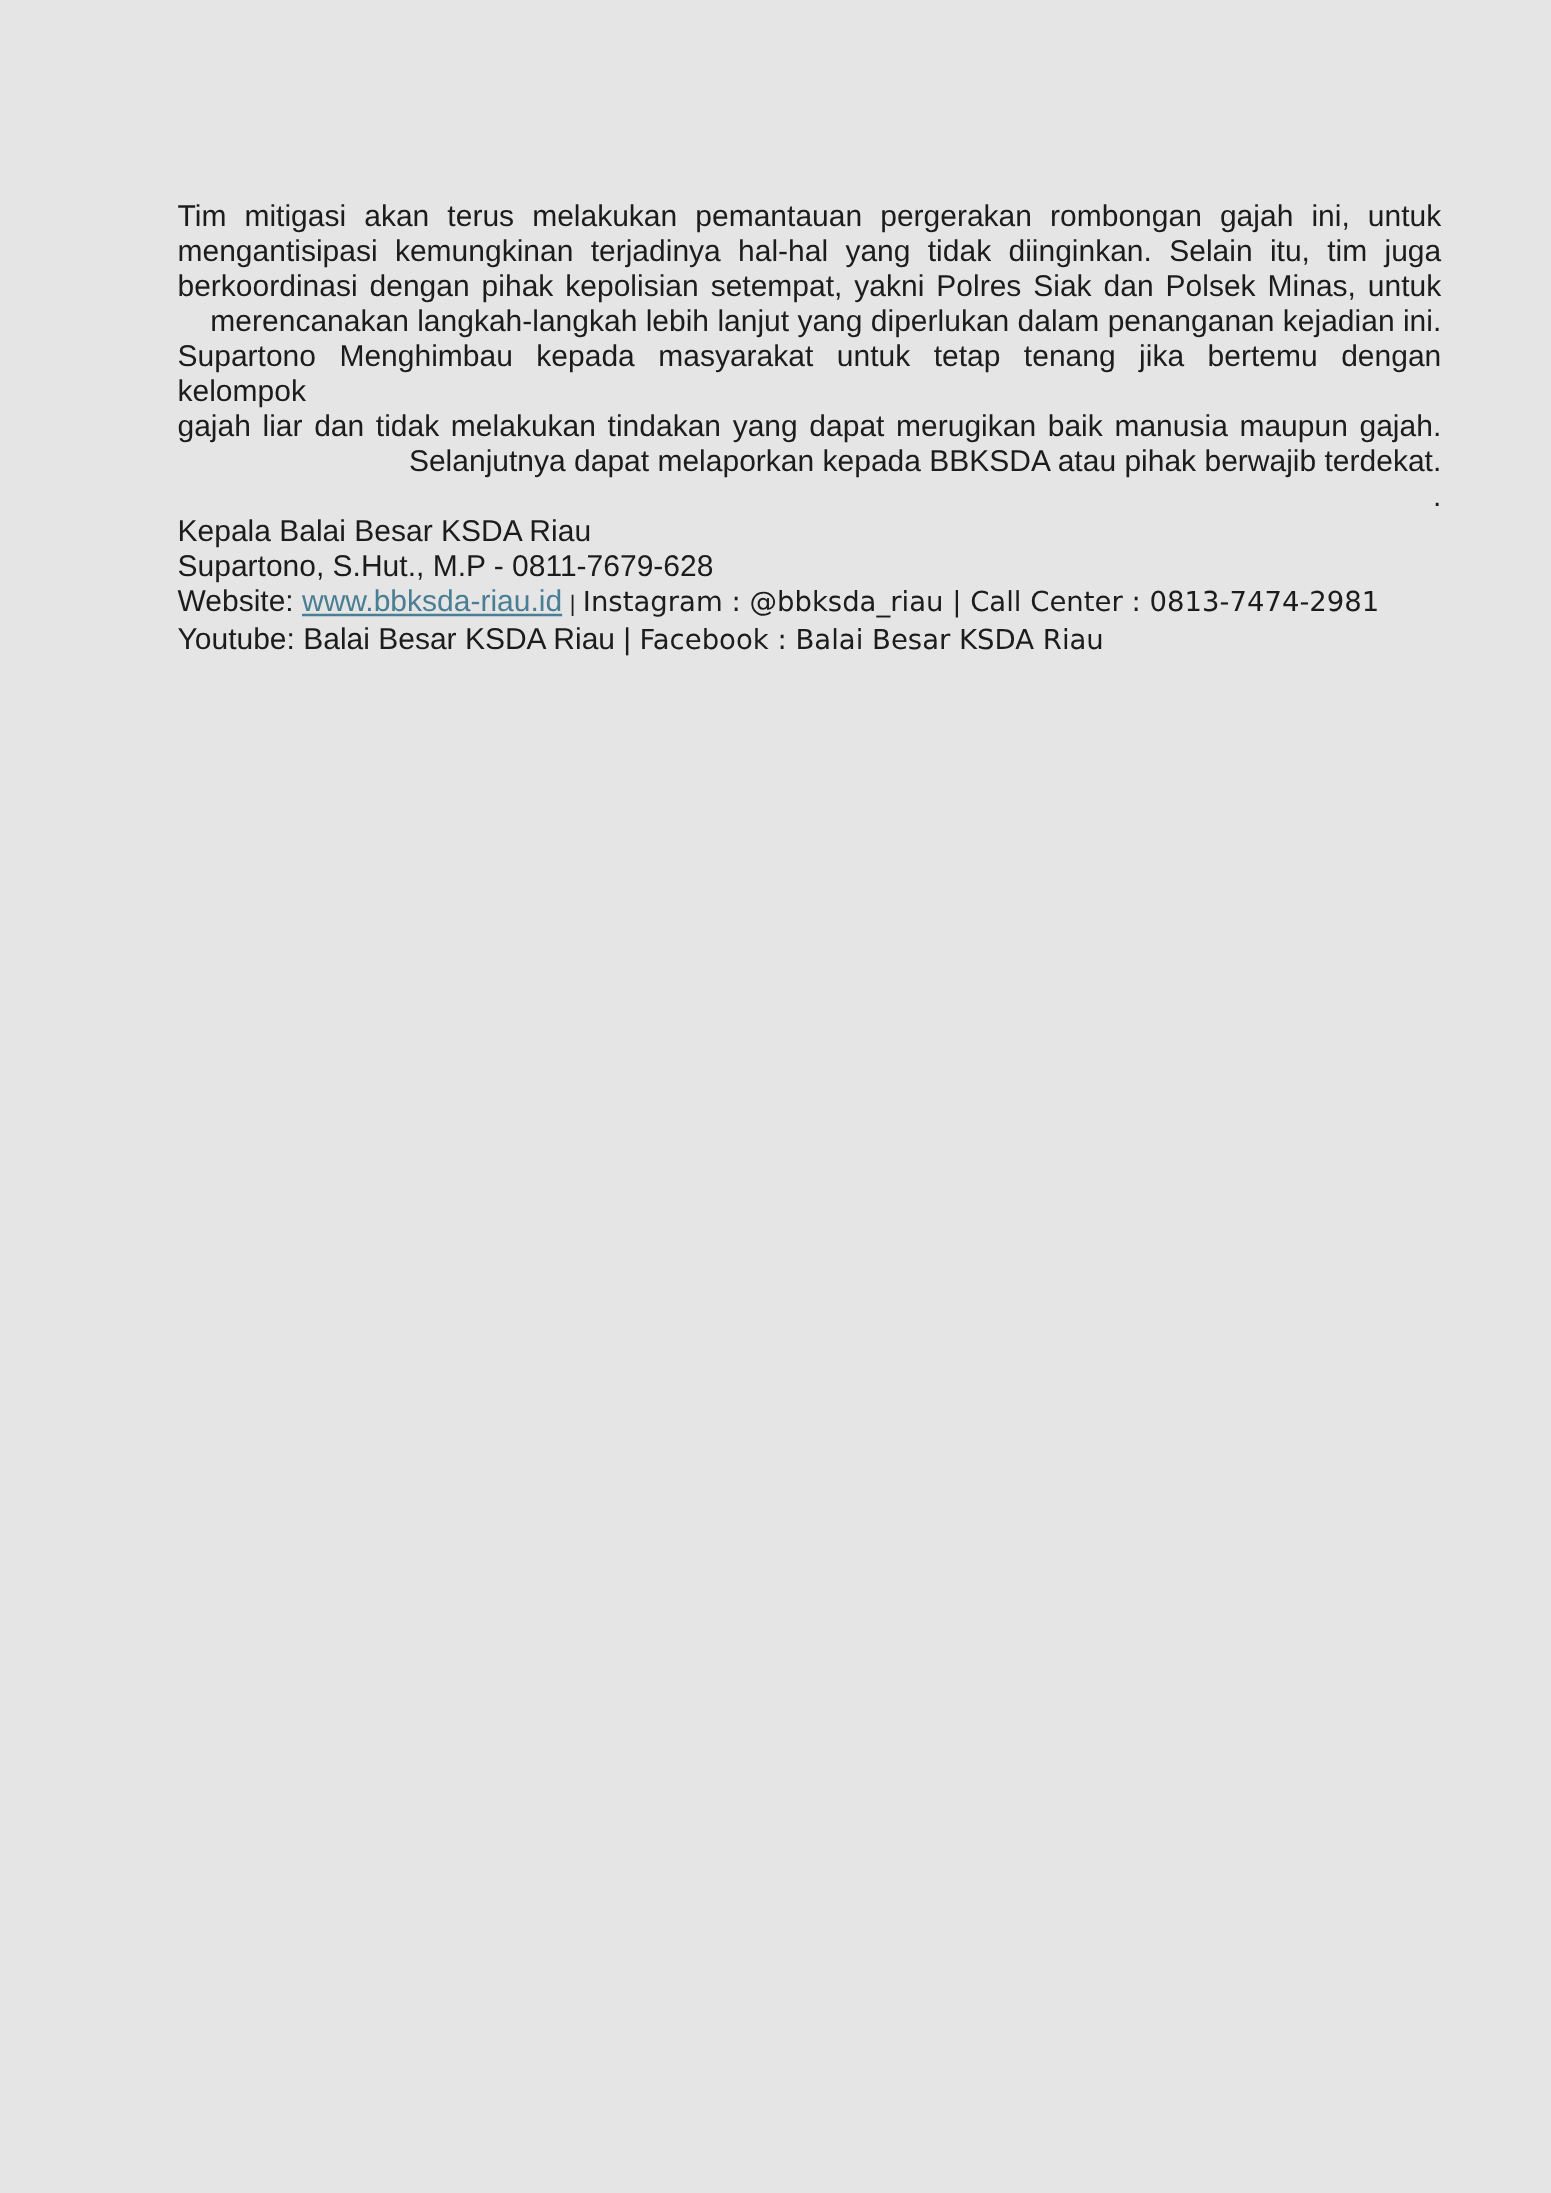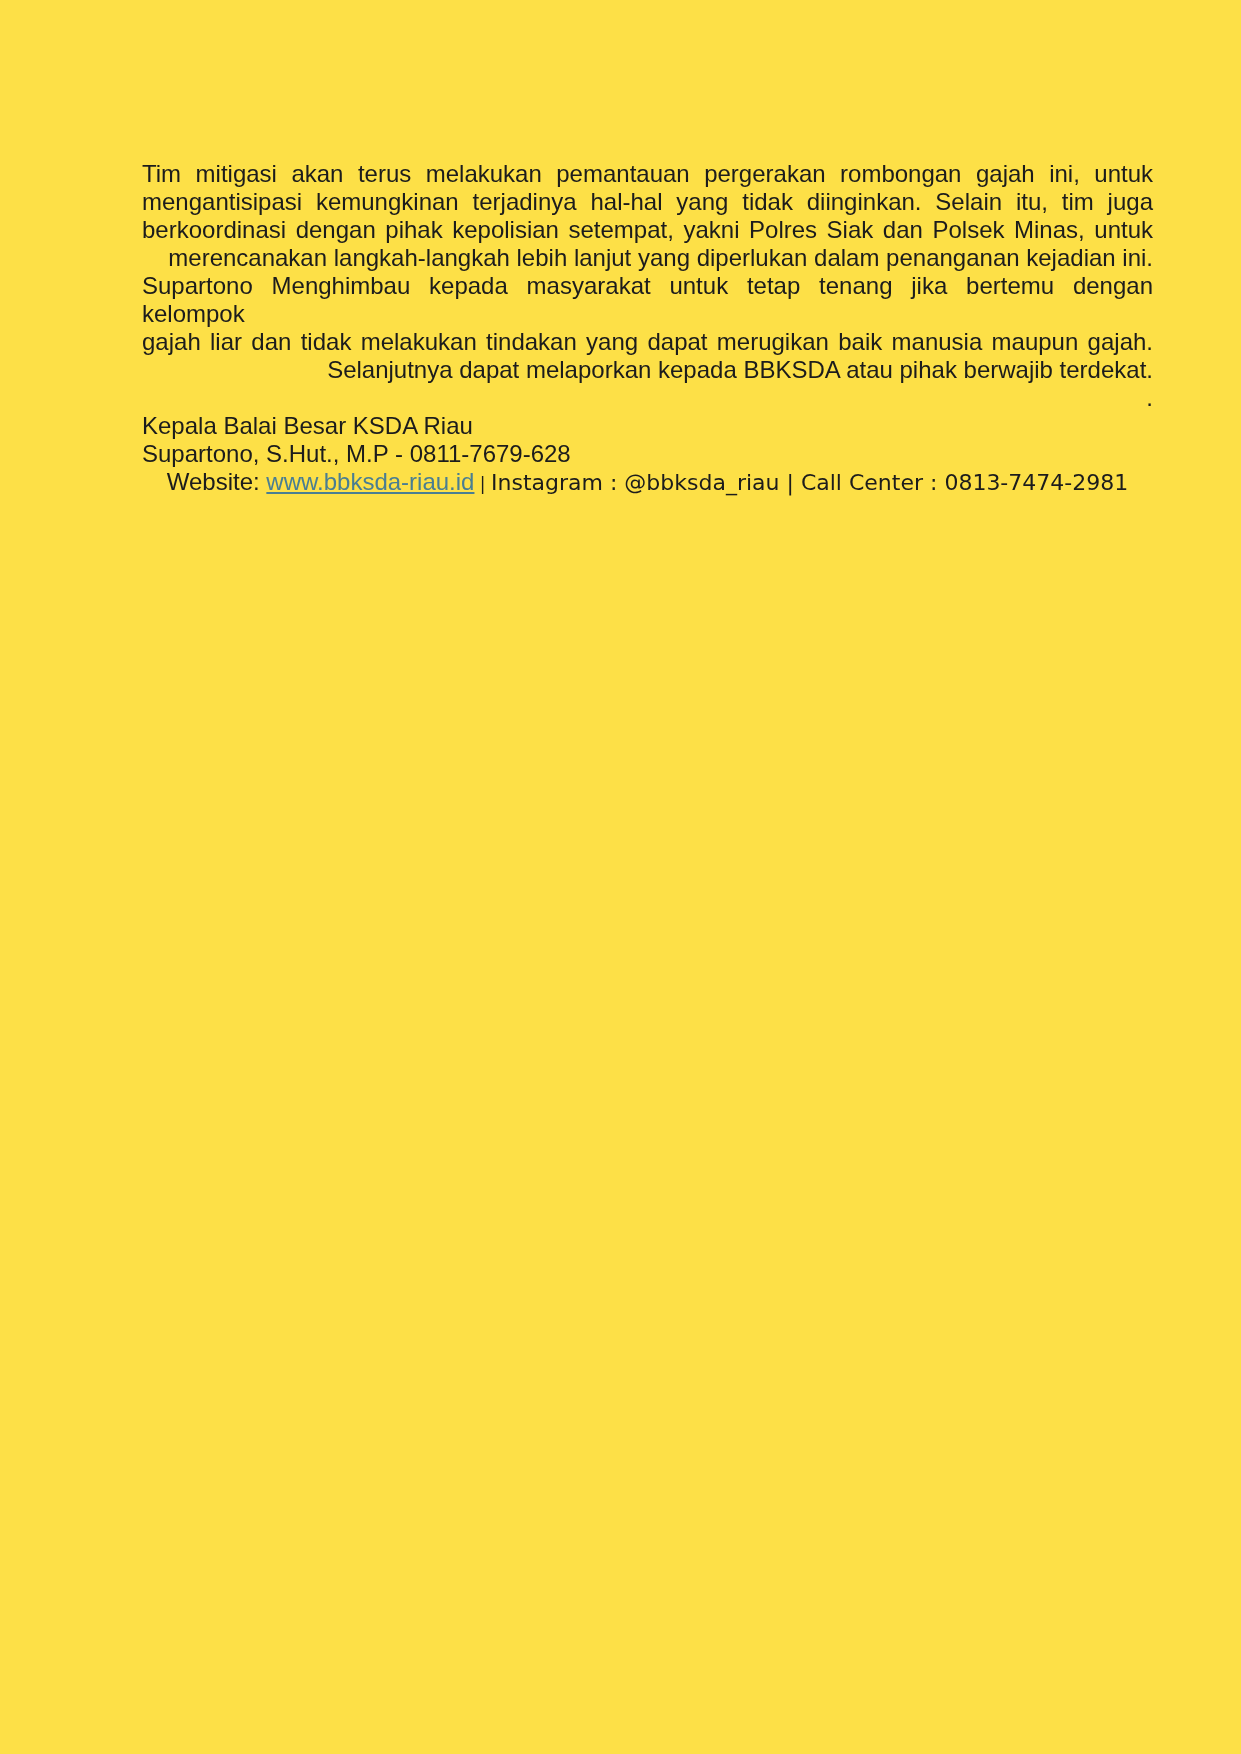--- a/index.html
+++ b/index.html
@@ -4,21 +4,21 @@
 <style>
   html, body {
     margin: 0;
     padding: 0;
     background: #ffffff;
   }
   .page {
     position: relative;
     width: 1241px;
     height: 1754px;
-    background: #fde047;
+    background: #e5e5e5;
     box-sizing: border-box;
     padding: 160px 88px 0 142px;
     font-family: "Liberation Sans", sans-serif;
     font-size: 24px;
     line-height: 28px;
     color: #1c1c1c;
     overflow: hidden;
   }
   .para { margin: 0; }
   .jline {
@@ -26,21 +26,21 @@
     text-align-last: justify;
     white-space: normal;
   }
   .lline {
     text-align: right;
   }
   .byline-line {
     text-align: left;
   }
   .contact-line {
-    text-align: center;
+    text-align: left;
   }
   .alt-font {
     font-family: "DejaVu Sans", sans-serif;
     font-size: 22px;
   }
   .pipe-small {
     font-family: "DejaVu Sans", sans-serif;
     font-size: 17px;
   }
   .site-link {
@@ -69,15 +69,16 @@
 
   <div class="lline">.</div>
 
   <div>
     <div class="byline-line">Kepala Balai Besar KSDA Riau</div>
     <div class="byline-line">Supartono, S.Hut., M.P - 0811-7679-628</div>
   </div>
 
   <div>
     <div class="contact-line"><span>Website: </span><a href="#" class="site-link">www.bbksda-riau.id</a><span class="pipe-small"> | </span><span class="alt-font">Instagram : @bbksda_riau | Call Center : 0813-7474-2981</span></div>
+    <div class="contact-line"><span>Youtube: Balai Besar KSDA Riau | </span><span class="alt-font">Facebook : Balai Besar KSDA Riau</span></div>
   </div>
 
 </div>
 
 </body></html>

